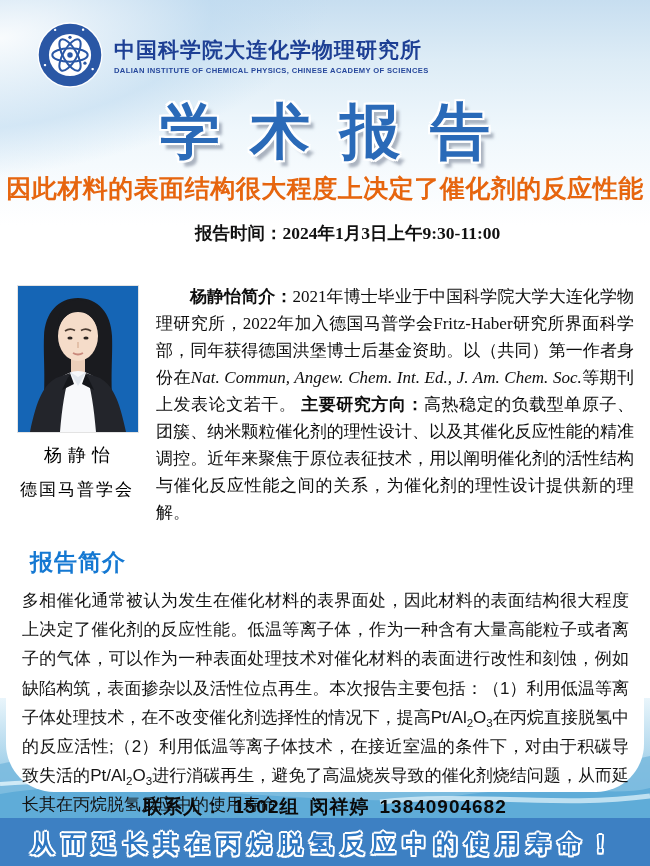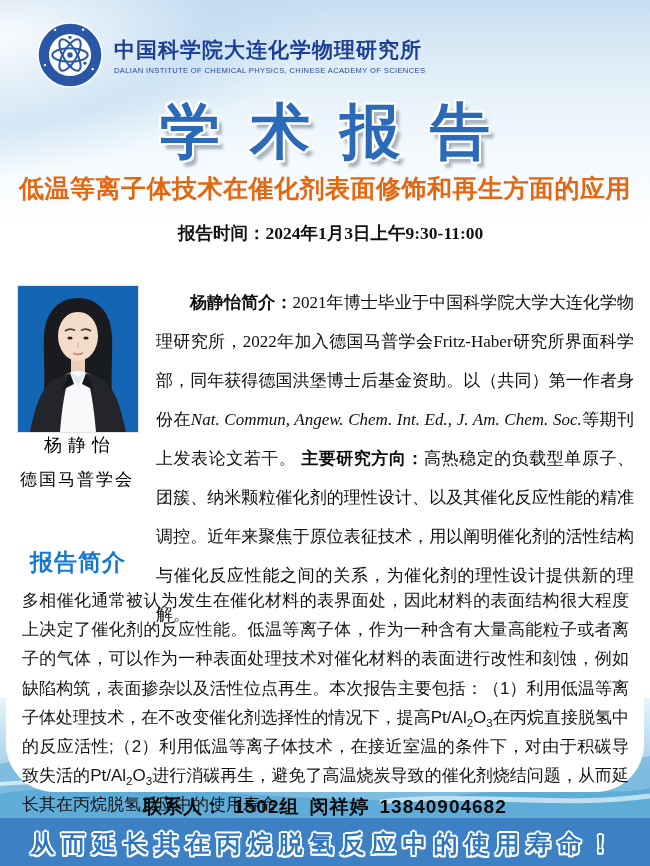--- a/index.html
+++ b/index.html
@@ -24,47 +24,47 @@
   .band{position:absolute;left:0;top:818px;width:650px;height:48px;background:var(--band_blue,#3d80c3);}
   .welcome{position:absolute;left:0;top:828px;width:650px;text-align:center;
         font-size:24px;font-weight:bold;letter-spacing:7px;color:#2e77c2;
         text-shadow:-1.5px -1.5px 0 #fff,1.5px -1.5px 0 #fff,-1.5px 1.5px 0 #fff,1.5px 1.5px 0 #fff,0 -1.8px 0 #fff,0 1.8px 0 #fff,-1.8px 0 0 #fff,1.8px 0 0 #fff;}
   .card{position:absolute;left:6px;top:480px;width:638px;height:312px;background:#ffffff;
         border-radius:0 0 48px 48px;}
   
   .header{position:absolute;left:36px;top:21px;display:flex;align-items:center;gap:10px;}
   .logo{width:68px;height:68px;}
   .inst-cn{font-size:21px;font-weight:bold;color:var(--header_blue,#1d3f94);letter-spacing:1px;}
-  .inst-en{font-size:7.6px;font-weight:normal;color:#27489c;letter-spacing:.35px;margin-top:2px;}
+  .inst-en{font-size:7.6px;font-weight:bold;color:#27489c;letter-spacing:.35px;margin-top:2px;}
   
   .main-title{position:absolute;left:0;top:92px;width:650px;text-align:center;
         font-size:60px;font-weight:900;color:var(--title_blue,#2a6ab8);
         letter-spacing:30px;text-indent:30px;white-space:nowrap;
         text-shadow:-2px -2px 0 #fff,2px -2px 0 #fff,-2px 2px 0 #fff,2px 2px 0 #fff,0 -2px 0 #fff,0 2px 0 #fff,-2px 0 0 #fff,2px 0 0 #fff,5px 6px 3px rgba(110,120,140,.55);}
   .sub-title{position:absolute;left:0;top:172px;width:650px;text-align:center;
         font-size:25px;font-weight:bold;color:var(--subtitle_orange,#e6650e);letter-spacing:.5px;}
   
-  .meeting{position:absolute;left:178px;top:221px;font-family:"Liberation Serif",serif;}
+  .meeting{position:absolute;left:195px;top:221px;font-family:"Liberation Serif",serif;}
   .m-row{font-size:17.5px;color:#111;margin-bottom:9px;}
   .m-row.indent{padding-left:10px;}
   .m-label{font-weight:bold;}
   .m-value.strong{font-weight:bold;}
   .m-value.gray{color:#4d4d4d;font-weight:normal;font-size:16.5px;}
   
   .sec-head{position:absolute;left:30px;font-size:23px;font-weight:bold;color:var(--accent_blue,#1478d2);letter-spacing:1px;}
   .sh1{top:232px;}
   .sh2{top:547px;}
   
   .speaker{position:absolute;left:0;top:283px;width:650px;display:flex;}
   .left-col{width:154px;flex:0 0 154px;text-align:center;}
   .photo{display:block;width:120px;height:146px;margin:3px 0 0 18px;box-shadow:0 0 0 1px #e3e3e3;}
-  .sp-name{margin-top:1px;font-family:"Liberation Serif",serif;font-size:18px;color:#000;letter-spacing:6px;text-indent:6px;}
+  .sp-name{margin-top:11px;font-family:"Liberation Serif",serif;font-size:18px;color:#000;letter-spacing:6px;text-indent:6px;}
   .sp-aff{margin-top:11px;font-family:"Liberation Serif",serif;font-size:17px;color:#000;letter-spacing:2px;white-space:nowrap;}
   .sp-aff.latin{letter-spacing:0;}
-  .bio{flex:1;margin:0 16px 0 2px;font-family:"Liberation Serif",serif;font-size:17px;line-height:39px;
+  .bio{flex:1;margin:0 16px 0 2px;font-family:"Liberation Serif",serif;font-size:17px;line-height:27px;
        color:#0d0d0d;text-align:justify;text-indent:2em;font-weight:500;}
   
   .abstract{position:absolute;left:22px;top:586px;width:607px;font-size:17px;line-height:29.2px;
        color:#141414;text-align:justify;}
   
   .seg-bold{font-weight:bold;}
   .seg-italic{font-style:italic;font-family:"Liberation Serif",serif;}
   .seg-sub{vertical-align:sub;font-size:.68em;line-height:0;}
   
   .contact{position:absolute;left:0;top:794px;width:650px;text-align:center;
@@ -118,21 +118,21 @@
         <text x="80" y="70" transform="rotate(58 80 70)">●</text>
       </g>
     </svg>
     <div>
       <div class="inst-cn">中国科学院大连化学物理研究所</div>
       <div class="inst-en">DALIAN INSTITUTE OF CHEMICAL PHYSICS, CHINESE ACADEMY OF SCIENCES</div>
     </div>
   </header>
 
   <h1 class="main-title">学术报告</h1>
-  <h2 class="sub-title">低温等离子体技术在催化剂表面修饰和再生方面的应用</h2>
+  <h2 class="sub-title">因此材料的表面结构很大程度上决定了催化剂的反应性能</h2>
 
   <div class="meeting">
     <div class="m-row">
       <span class="m-label">报告时间：</span><span class="m-value strong">2024年1月3日上午9:30-11:00</span>
     </div>
   </div>
 
 
   <section class="speaker">
     <div class="left-col">

